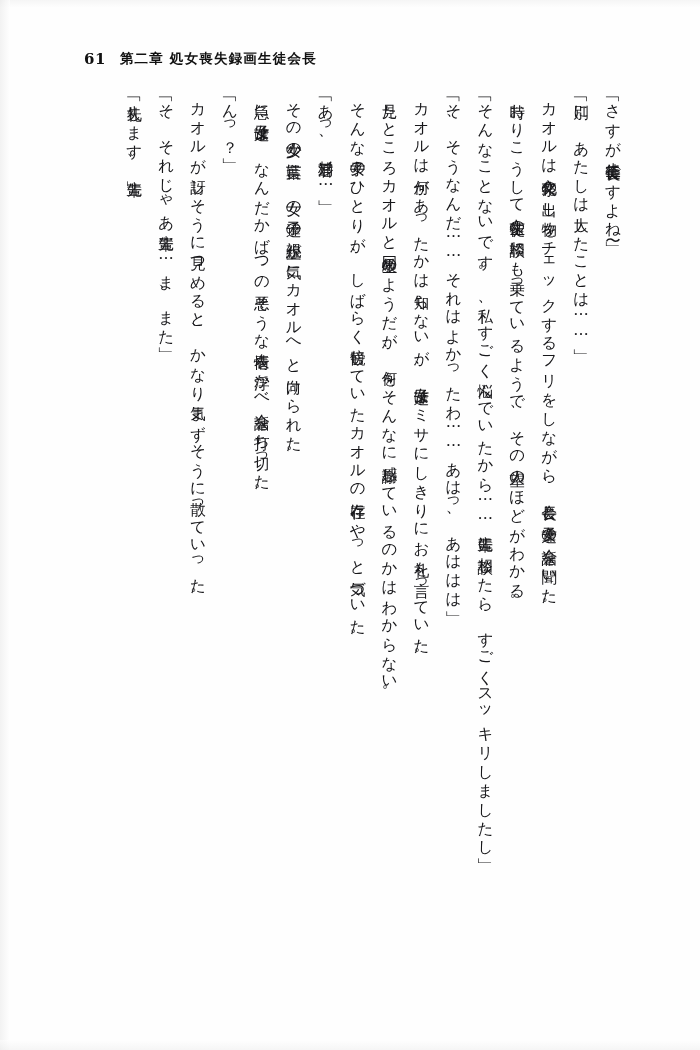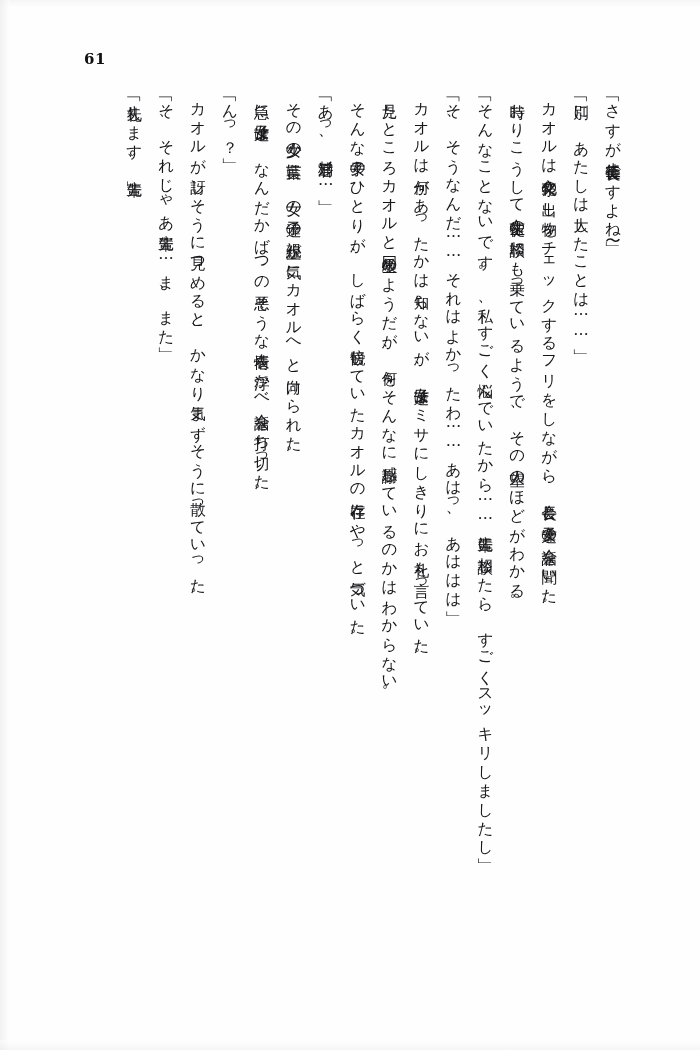--- a/index.html
+++ b/index.html
@@ -104,20 +104,21 @@
 <body>
 
 <div class="page">
 
   <div class="scan-edge-top"></div>
   <div class="scan-edge-left"></div>
   <div class="scan-edge-bottom"></div>
 
   <div class="header">
     <span class="page-number">61</span>
+    <span class="chapter-title">第二章 処女喪失録画生徒会長</span>
   </div>
 
   <div class="body-text" id="body-text">
       <p>「さすが生徒会長ですよね〜」</p>
       <p>「別に、あたしは大したことは……」</p>
       <p>カオルは文化祭の出し物をチェックするフリをしながら、会長と女子達の会話を聞いた。</p>
       <p>時おりこうして女生徒の相談にも乗っているようで、その人望のほどがわかる。</p>
       <p>「そんなことないです。　私、すごく悩んでいたから……先輩に相談したら、すごくスッキリしましたし」</p>
       <p>「そ、そうなんだ……それはよかったわ……あはっ、あははは」</p>
       <p>カオルは何があったかは知らないが、女子達はミサにしきりにお礼を言っていた。</p>

